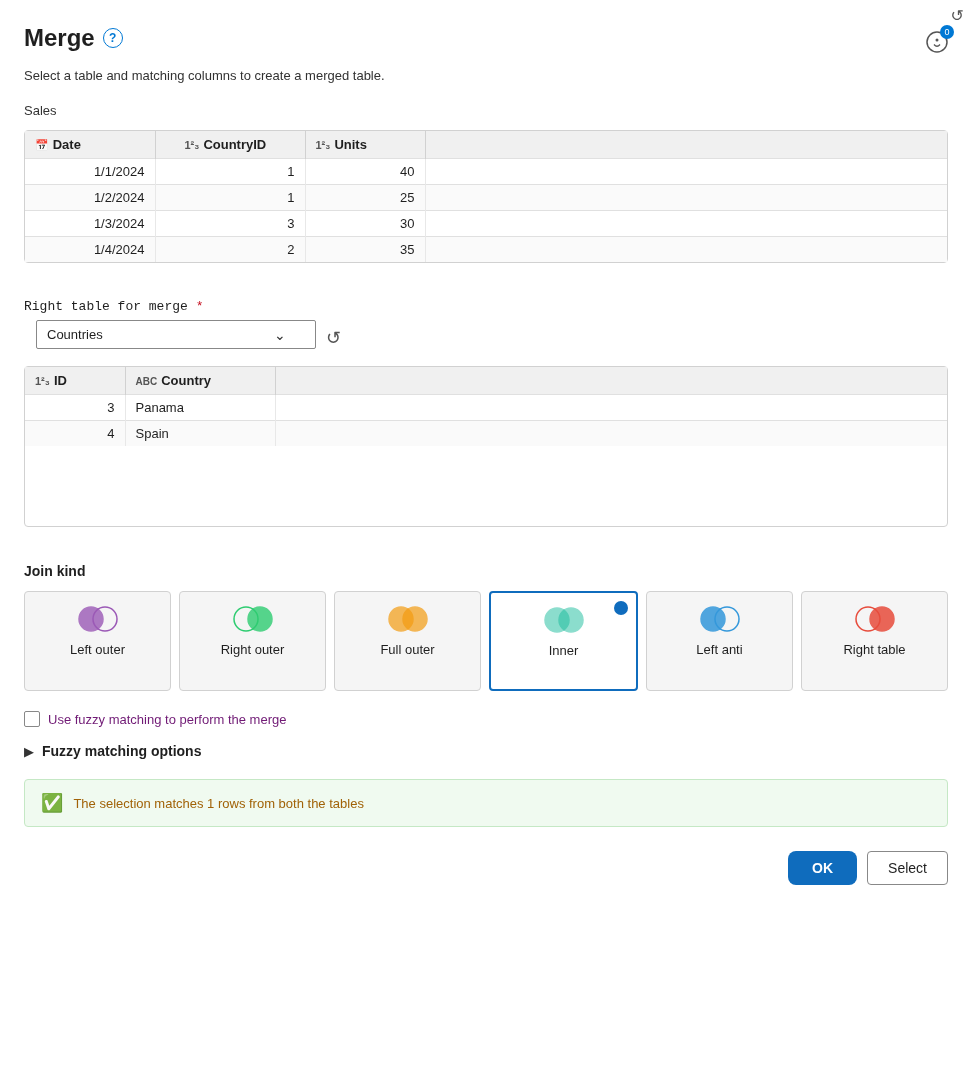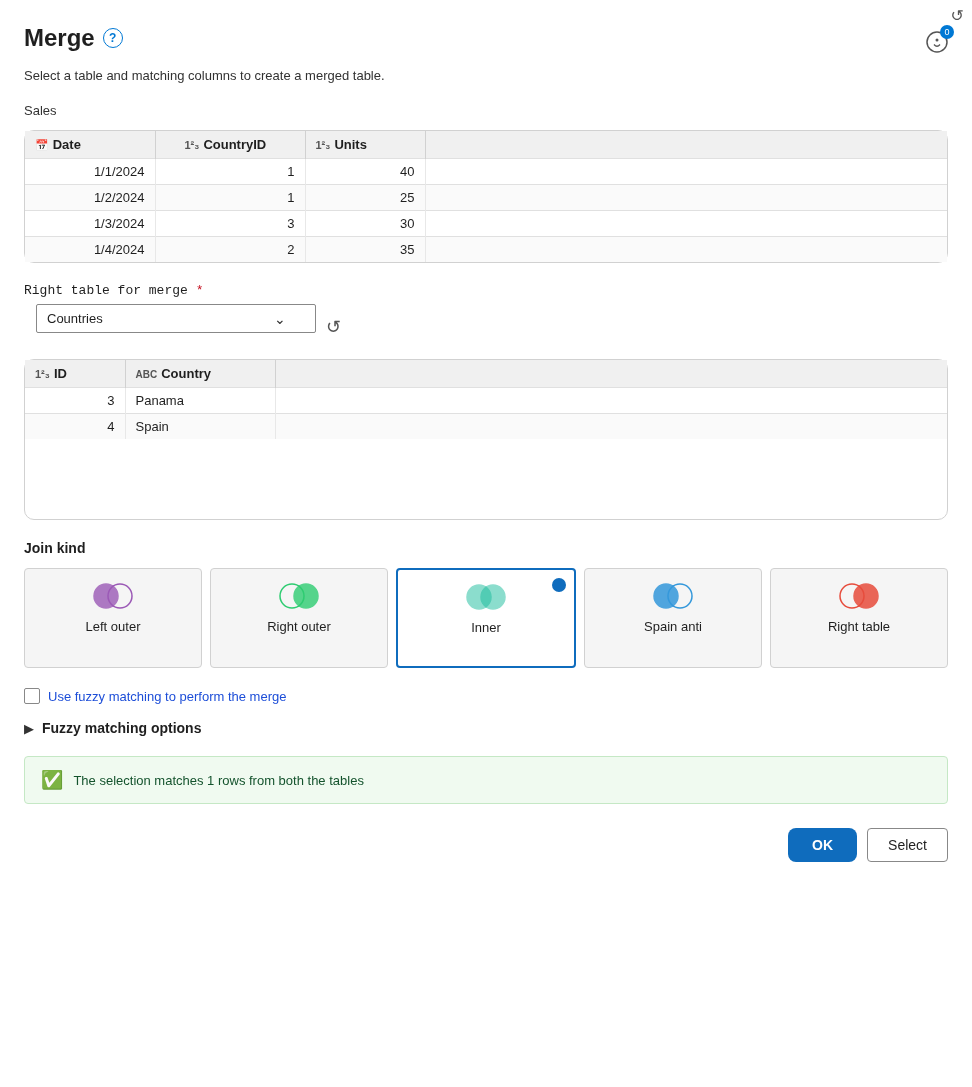--- a/index.html
+++ b/index.html
@@ -44,22 +44,22 @@
 
     .section-label {
       font-size: 13px;
       font-weight: 400;
       color: #323232;
       margin-bottom: 6px;
     }
 
     .table-container {
       border: 1px solid #d1d1d1;
-      border-radius: 10px;
-      margin-bottom: 20px;
+      border-radius: 4px;
+      margin-bottom: 36px;
       position: relative;
     }
 
     .refresh-btn {
       position: absolute;
       top: 6px;
       right: 8px;
       background: none;
       border: none;
       cursor: pointer;
@@ -230,21 +230,21 @@
       width: 16px;
       height: 16px;
       border: 1.5px solid #888;
       border-radius: 2px;
       background: #fff;
       cursor: pointer;
     }
 
     .fuzzy-label {
       font-size: 13px;
-      color: #1d4ed8;
+      color: #701a75;
     }
 
     .fuzzy-options-section {
       display: flex;
       align-items: center;
       gap: 8px;
       margin-bottom: 20px;
       cursor: pointer;
     }
 
@@ -270,21 +270,21 @@
       margin-bottom: 24px;
     }
 
     .status-check {
       color: #107c10;
       font-size: 18px;
     }
 
     .status-text {
       font-size: 13px;
-      color: #14532d;
+      color: #a16207;
     }
 
     .footer-buttons {
       display: flex;
       justify-content: flex-end;
       gap: 10px;
     }
 
     .btn-ok {
       background: #0f6cbd;
@@ -410,21 +410,21 @@
   </tr>
       </tbody>
   </table>
 </div>
 
 <div class="right-table-label">
   <span>Right table for merge</span> <span class="required-star">*</span>
 </div>
 
 <div style="display:flex; align-items:center; gap:10px; margin-bottom:10px;">
-  <div class="dropdown-wrapper" style="margin-bottom:16px;padding-left:12px;">
+  <div class="dropdown-wrapper" style="margin-bottom:7px;padding-left:12px;">
     <select class="dropdown-select">
       <option>Countries</option>
     </select>
     <span class="dropdown-arrow">⌄</span>
   </div>
   <button class="refresh-btn" style="position:static; font-size:18px;" title="Refresh">↺</button>
 </div>
 
 <div class="table-container">
   <table>
@@ -465,34 +465,41 @@
       </svg>
       <div class="join-option-label">Left outer</div>
     </div>
     <div class="join-option">
       <svg width="48" height="30">
         <circle cx="17" cy="15" r="12" fill="transparent" stroke="#2ecc71" stroke-width="1.5" opacity="1"></circle>
         <circle cx="31" cy="15" r="12" fill="#2ecc71" stroke="#2ecc71" stroke-width="1.5" opacity="0.8"></circle>
       </svg>
       <div class="join-option-label">Right outer</div>
     </div>
+    <div class="join-option">
+      <svg width="48" height="30">
+        <circle cx="17" cy="15" r="12" fill="#f39c12" stroke="#f39c12" stroke-width="1.5" opacity="0.7"></circle>
+        <circle cx="31" cy="15" r="12" fill="#f39c12" stroke="#f39c12" stroke-width="1.5" opacity="0.7"></circle>
+      </svg>
+      <div class="join-option-label">Full outer</div>
+    </div>
     <div class="join-option selected">
       <div class="selected-dot"></div>
       <svg width="48" height="30">
         <circle cx="17" cy="15" r="12" fill="#1abc9c" stroke="#1abc9c" stroke-width="1.5" opacity="0.5"></circle>
         <circle cx="31" cy="15" r="12" fill="#1abc9c" stroke="#1abc9c" stroke-width="1.5" opacity="0.5"></circle>
       </svg>
       <div class="join-option-label">Inner</div>
     </div>
     <div class="join-option">
       <svg width="48" height="30">
         <circle cx="17" cy="15" r="12" fill="#3498db" stroke="#3498db" stroke-width="1.5" opacity="0.85"></circle>
         <circle cx="31" cy="15" r="12" fill="transparent" stroke="#3498db" stroke-width="1.5" opacity="1"></circle>
       </svg>
-      <div class="join-option-label">Spain anti</div>
+      <div class="join-option-label">Left anti</div>
     </div>
     <div class="join-option">
       <svg width="48" height="30">
         <circle cx="17" cy="15" r="12" fill="transparent" stroke="#e74c3c" stroke-width="1.5" opacity="1"></circle>
         <circle cx="31" cy="15" r="12" fill="#e74c3c" stroke="#e74c3c" stroke-width="1.5" opacity="0.85"></circle>
       </svg>
       <div class="join-option-label">Right table</div>
     </div>
   </div>
 

